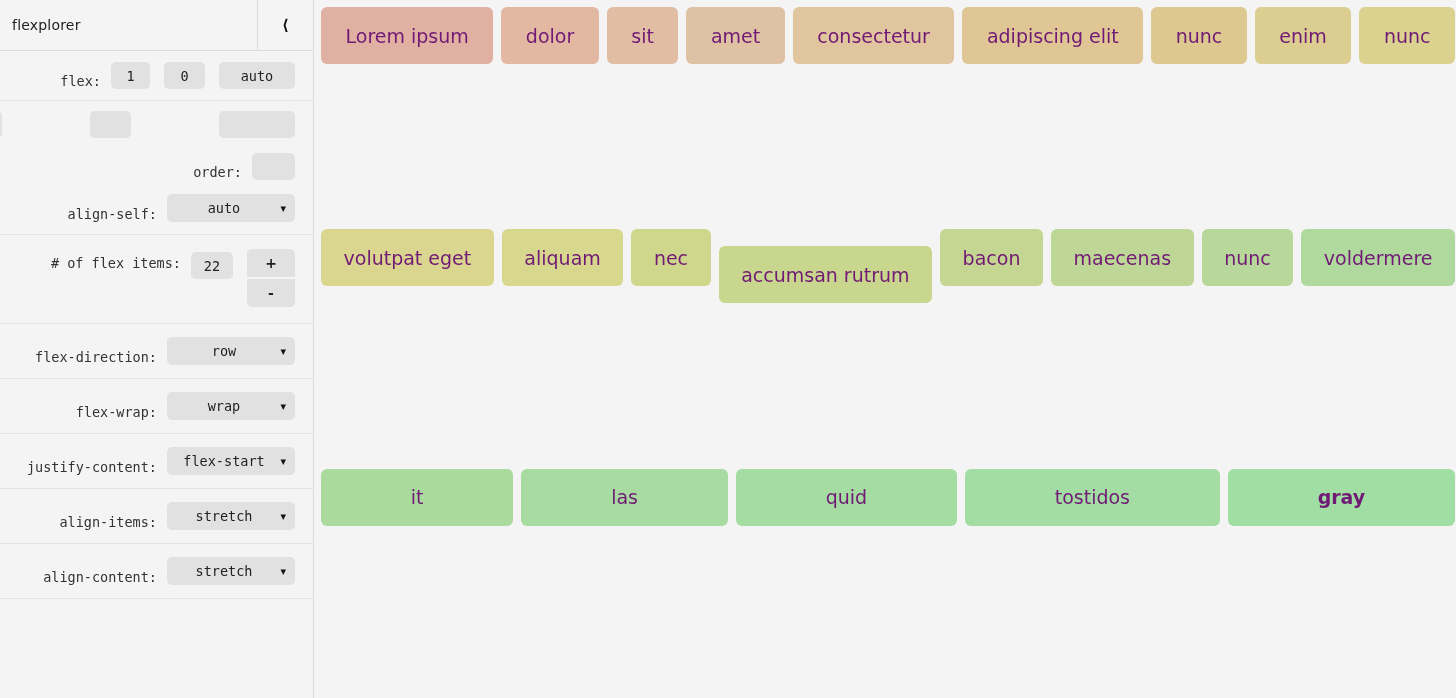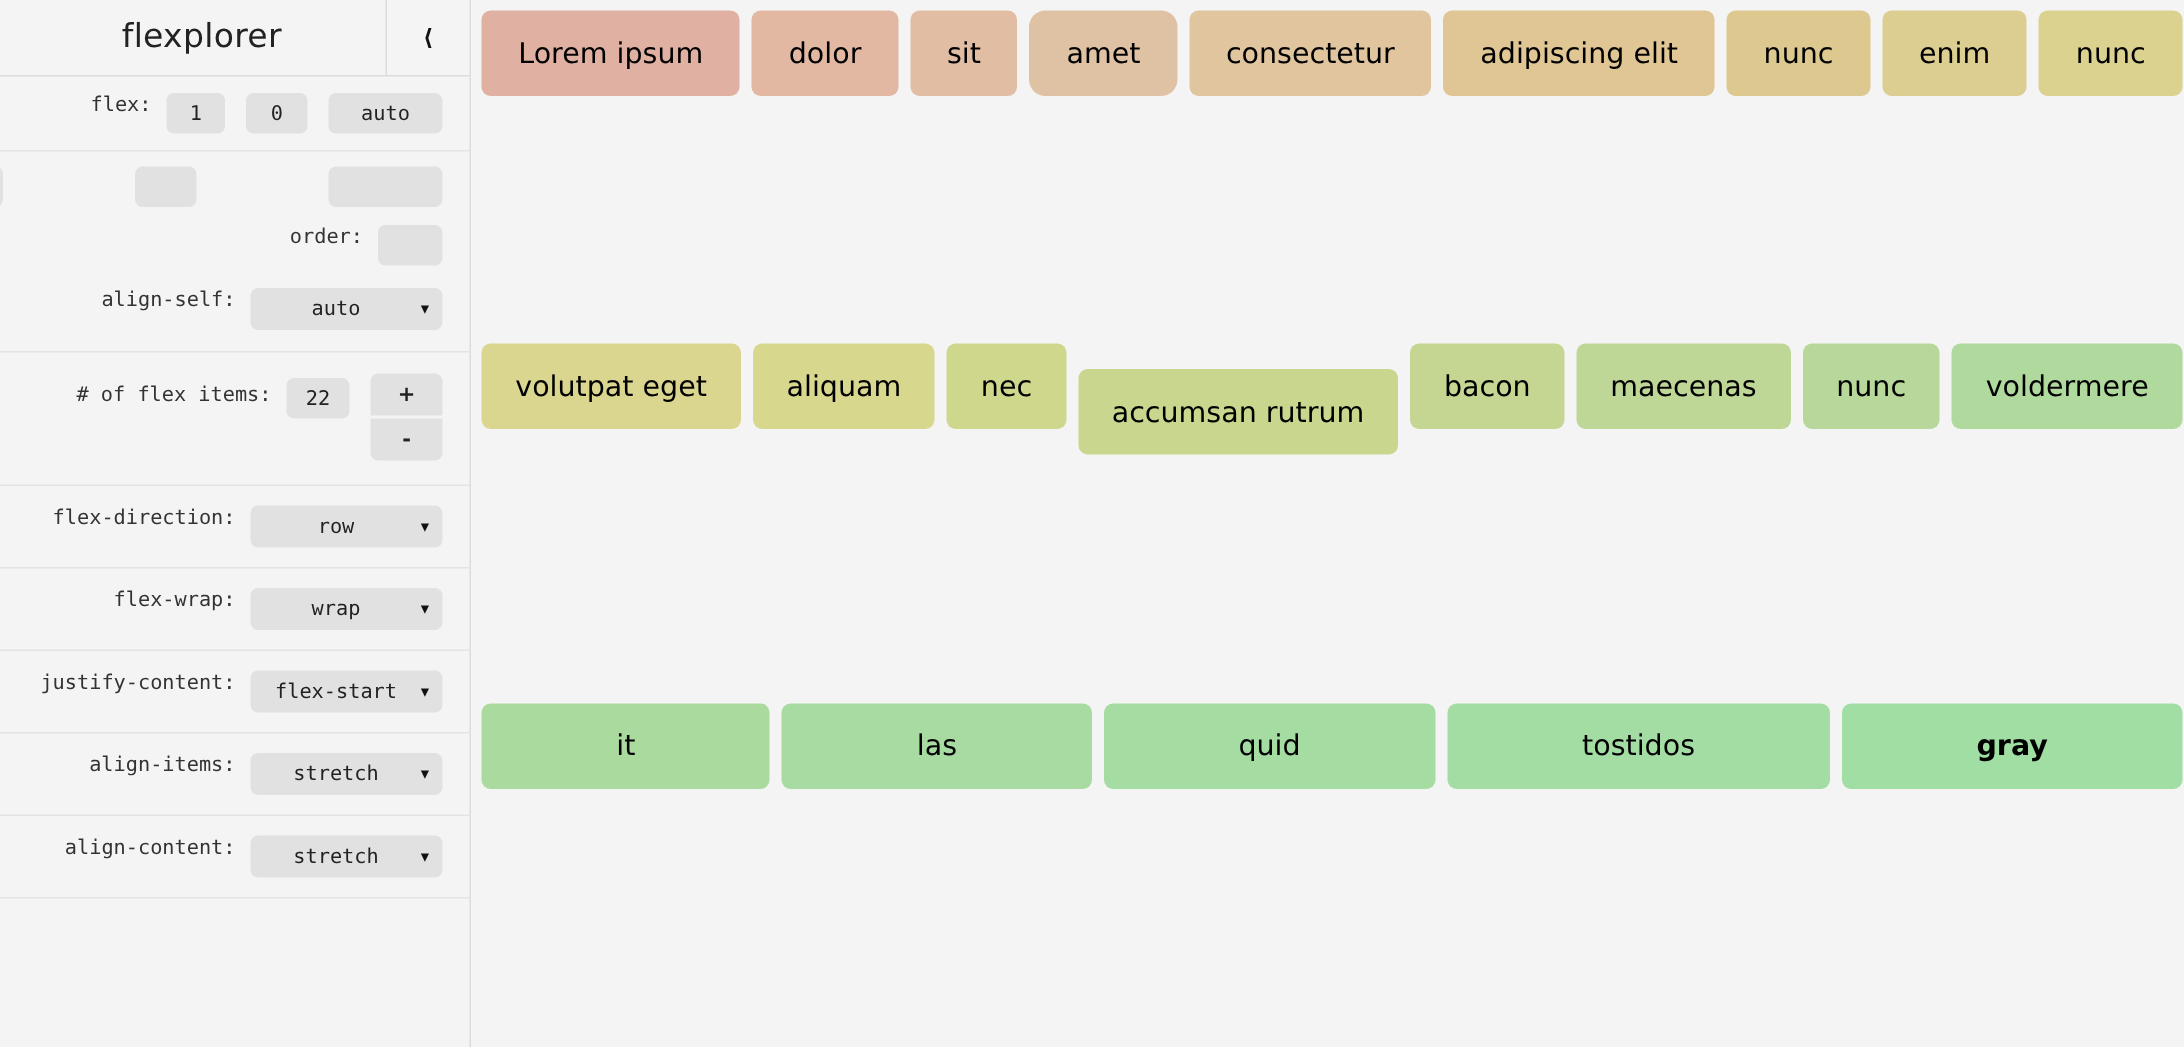--- a/index.html
+++ b/index.html
@@ -28,25 +28,24 @@
     height: 51px;
     min-height: 51px;
     display: flex;
     align-items: center;
     border-bottom: 1px solid #dcdcdc;
   }
   .side-title {
     flex: 1;
     padding-left: 12px;
     font-family: "DejaVu Sans", sans-serif;
-    font-size: 22px;
+    font-size: 14px;
     color: #222;
     line-height: 1;
     letter-spacing: .2px;
-    text-align: center;
   }
   .collapse-btn {
     width: 56px;
     height: 51px;
     border-left: 1px solid #dcdcdc;
     display: flex;
     align-items: center;
     justify-content: center;
     cursor: pointer;
     background: transparent;
@@ -54,21 +53,21 @@
   .chev-left {
     font-family: "DejaVu Sans", sans-serif;
     font-size: 15px;
     color: #111;
     font-weight: bold;
     line-height: 1;
   }
 
   .ctl-row {
     display: flex;
-    align-items: flex-start;
+    align-items: flex-end;
     justify-content: flex-end;
     border-bottom: 1px solid #e3e3e3;
     padding: 0 18px 0 0;
     min-height: 42px;
   }
   .ctl-group { border-bottom: 1px solid #e3e3e3; padding: 0 0 0 0; }
   .ctl-group .ctl-row { border-bottom: none; }
 
   .ctl-label {
     font-family: "DejaVu Sans Mono", monospace;
@@ -172,21 +171,21 @@
   }
   .flex-item {
     flex: 1 0 auto;
     border-radius: 6px;
     margin: 0 8px 8px 0;
     display: flex;
     align-items: center;
     justify-content: center;
     font-family: "DejaVu Sans", sans-serif;
     font-size: 19px;
-    color: #000000;
+    color: #701a75;
     padding: 0 22px;
     white-space: nowrap;
     max-height: 57px;
     min-height: 57px;
     align-self: flex-start;
   }
 </style>
 </head>
 <body>
 
@@ -284,21 +283,21 @@
       </span>
     </div>
 
   </aside>
 
   <main id="canvas">
     <div id="flexbox">
         <div class="flex-item" style="background: rgb(224, 177, 162);">Lorem ipsum</div>
         <div class="flex-item" style="background: rgb(226, 184, 163);">dolor</div>
         <div class="flex-item" style="background: rgb(225, 189, 164);">sit</div>
-        <div class="flex-item" style="background: rgb(223, 194, 163); border-radius: 11px;">amet</div>
+        <div class="flex-item" style="background: rgb(223, 194, 163);">amet</div>
         <div class="flex-item" style="background: rgb(224, 197, 158);">consectetur</div>
         <div class="flex-item" style="background: rgb(223, 198, 148);">adipiscing elit</div>
         <div class="flex-item" style="background: rgb(221, 200, 144);">nunc</div>
         <div class="flex-item" style="background: rgb(220, 205, 144);">enim</div>
         <div class="flex-item" style="background: rgb(220, 210, 144);">nunc</div>
         <div class="flex-item" style="background: rgb(219, 214, 143);">volutpat eget</div>
         <div class="flex-item" style="background: rgb(215, 216, 142);">aliquam</div>
         <div class="flex-item" style="background: rgb(207, 215, 141);">nec</div>
         <div class="flex-item" style="background: rgb(201, 215, 142); margin-top: 17px;">accumsan rutrum</div>
         <div class="flex-item" style="background: rgb(196, 214, 146);">bacon</div>

